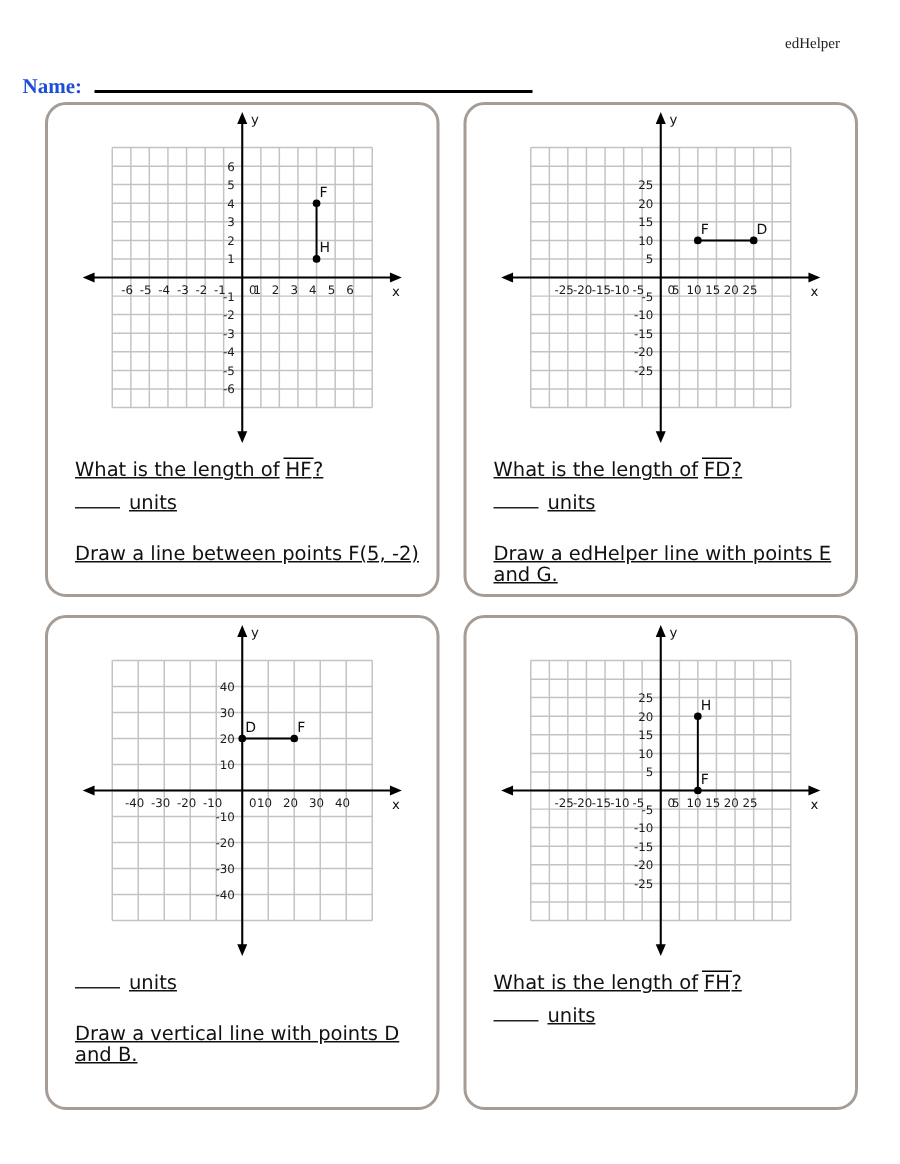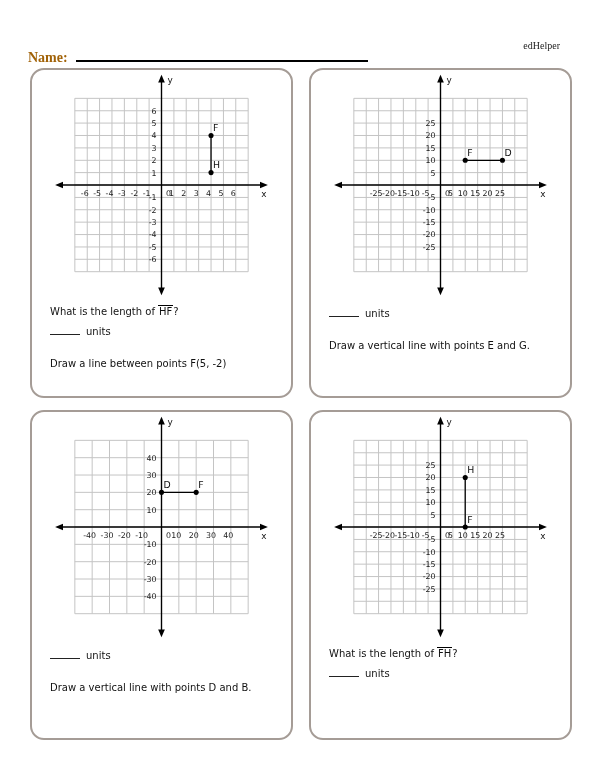--- a/index.html
+++ b/index.html
@@ -1,26 +1,26 @@
 <!DOCTYPE html>
 <html><head>
 <meta charset="utf-8">
 <style>
   html,body{margin:0;padding:0;}
   body{
     width:600px;height:776px;background:#ffffff;position:relative;
     font-family:"DejaVu Sans",sans-serif;color:#111;
   }
   .brand{
-    position:absolute;top:40px;right:40px;
+    position:absolute;top:24px;right:40px;
     font-family:"Liberation Serif",serif;font-size:10px;color:#222;
   }
   .name-row{
-    position:absolute;left:28px;top:48px;
-    font-family:"Liberation Serif",serif;font-weight:bold;font-size:14px;color:#a16207;
+    position:absolute;left:15px;top:48px;
+    font-family:"Liberation Serif",serif;font-weight:bold;font-size:14px;color:#1d4ed8;
     white-space:nowrap;
   }
   .name-line{
     display:inline-block;width:292px;height:12px;
     border-bottom:2px solid #000;margin-left:8px;
   }
   .panel{
     position:absolute;width:263px;height:330px;box-sizing:border-box;
     border:2px solid #a59c96;border-radius:14px;background:#fff;
   }
@@ -29,21 +29,21 @@
   .panel-2{left:30px;top:410px;}
   .panel-3{left:309px;top:410px;}
   .graph{position:absolute;left:0;top:0;width:259px;height:232px;}
   .grid{stroke:#c3c3c3;stroke-width:1;}
   .axis{stroke:#000;stroke-width:1.4;}
   .tick{font-size:8px;fill:#1a1a1a;}
   .axislab{font-size:9px;fill:#111;}
   .ptlab{font-size:9.5px;fill:#111;}
   .questions{
     position:absolute;left:18px;top:236px;right:8px;
-    font-size:10px;color:#111;
+    font-size:13px;color:#111;text-decoration:underline;
   }
   .q1{margin-bottom:7px;}
   .seg{border-top:1px solid #000;padding:0 1px;margin-left:3px;}
   .answer{margin-bottom:9px;}
   .blank{
     display:inline-block;width:30px;height:10px;
     border-bottom:1.2px solid #222;margin-right:6px;
   }
   .q2 div{line-height:14px;margin-top:20px;}
 </style>
@@ -201,25 +201,28 @@
       <text class="tick" x="136" y="126.5">0</text>
       <text class="axislab" text-anchor="middle" x="235.5" y="127.5">x</text>
       <text class="axislab" x="137.5" y="11">y</text>
       <line x1="156.6" y1="89.9" x2="194.4" y2="89.9" stroke="#000" stroke-width="1.3"></line>
       <circle cx="156.6" cy="89.9" r="2.6"></circle>
       <text class="ptlab" x="158.6" y="85.4">F</text>
       <circle cx="194.4" cy="89.9" r="2.6"></circle>
       <text class="ptlab" x="196.4" y="85.4">D</text>
     </svg>
   <div class="questions">
+    <div class="q1">
+      <span>What is the length of</span><span class="seg">FD</span><span>?</span>
+    </div>
     <div class="answer">
       <span class="blank"></span><span>units</span>
     </div>
     <div class="q2">
-      <div>Draw a vertical line with points E and G.</div>
+      <div>Draw a edHelper line with points E and G.</div>
     </div>
   </div>
 </div>
 
 <div class="panel panel-2">
   <svg class="graph" viewBox="0 0 263 232">
       <line class="grid" x1="43.5" y1="27" x2="43.5" y2="203"></line>
       <line class="grid" x1="43.5" y1="27.0" x2="219.5" y2="27.0"></line>
       <line class="grid" x1="61.1" y1="27" x2="61.1" y2="203"></line>
       <line class="grid" x1="43.5" y1="44.6" x2="219.5" y2="44.6"></line>

